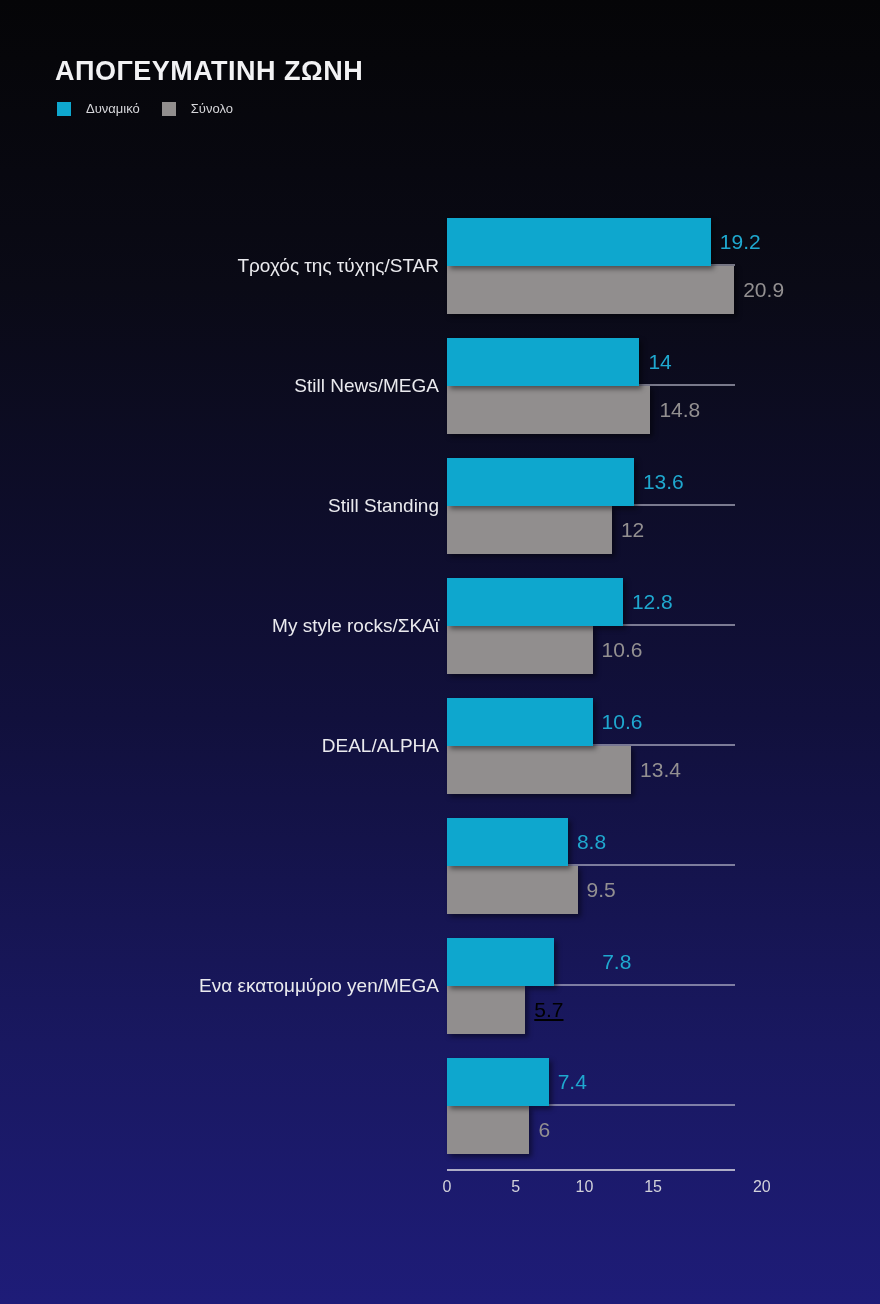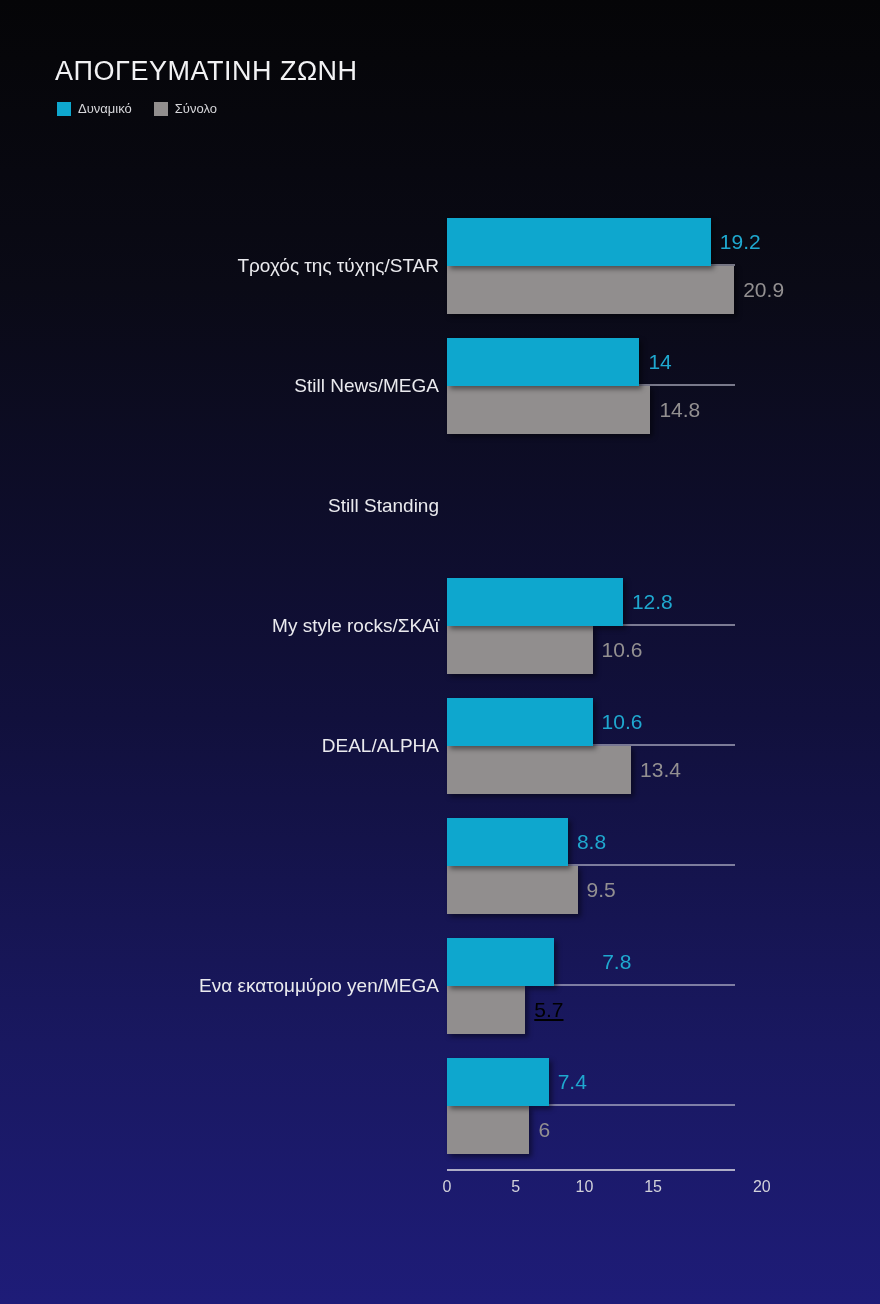--- a/index.html
+++ b/index.html
@@ -4,24 +4,24 @@
 <style>
   html, body { margin: 0; padding: 0; }
   body {
     width: 880px; height: 1304px;
     background: linear-gradient(180deg, #050507 0%, #0a0a16 22%, #11103c 55%, #191860 80%, #1e1c78 100%);
     font-family: "Liberation Sans", sans-serif;
     position: relative; overflow: hidden;
   }
   .title {
     position: absolute; left: 55px; top: 56px;
-    font-size: 27px; font-weight: 400; color: #f2f2f4; letter-spacing: 0.5px;
+    font-size: 27px; font-weight: 700; color: #f2f2f4; letter-spacing: 0.5px;
   }
   .legend { position: absolute; left: 57px; top: 101px; display: flex; gap: 22px; align-items: center; }
-  .legend-item { display: flex; align-items: center; gap: 7px; text-align: right; }
+  .legend-item { display: flex; align-items: center; gap: 15px; text-align: right; }
   .swatch { width: 14px; height: 14px; }
   .legend-label { font-size: 13px; color: #d6d6da; }
 
   .chart { position: absolute; left: 0; top: 206px; width: 880px; }
   .row { position: relative; height: 120px; }
   .cat-label {
     position: absolute; left: 0; top: 0; width: 439px; height: 120px;
     display: flex; align-items: center; justify-content: flex-end;
     font-size: 19px; color: #eaeaee; text-align: right; white-space: nowrap;
   }
@@ -73,20 +73,27 @@
       <div class="plot">
         <div class="sep"></div>
         <div class="bar s0" style="width: 192.4px; background: rgb(14, 167, 206);"></div>
         <div class="val s0" style="left: 201.4px; color: rgb(31, 168, 207);">14</div>
         <div class="bar s1" style="width: 203.4px; background: rgb(145, 142, 142);"></div>
         <div class="val s1" style="left: 212.4px; color: rgb(147, 144, 145);">14.8</div>
       </div>
     </div>
     <div class="row">
       <div class="cat-label">Still Standing</div>
+      <div class="plot">
+        <div class="sep"></div>
+        <div class="bar s0" style="width: 186.9px; background: rgb(14, 167, 206);"></div>
+        <div class="val s0" style="left: 195.9px; color: rgb(31, 168, 207);">13.6</div>
+        <div class="bar s1" style="width: 164.9px; background: rgb(145, 142, 142);"></div>
+        <div class="val s1" style="left: 173.9px; color: rgb(147, 144, 145);">12</div>
+      </div>
     </div>
     <div class="row">
       <div class="cat-label">My style rocks/ΣΚΑϊ</div>
       <div class="plot">
         <div class="sep"></div>
         <div class="bar s0" style="width: 175.9px; background: rgb(14, 167, 206);"></div>
         <div class="val s0" style="left: 184.9px; color: rgb(31, 168, 207);">12.8</div>
         <div class="bar s1" style="width: 145.6px; background: rgb(145, 142, 142);"></div>
         <div class="val s1" style="left: 154.6px; color: rgb(147, 144, 145);">10.6</div>
       </div>

